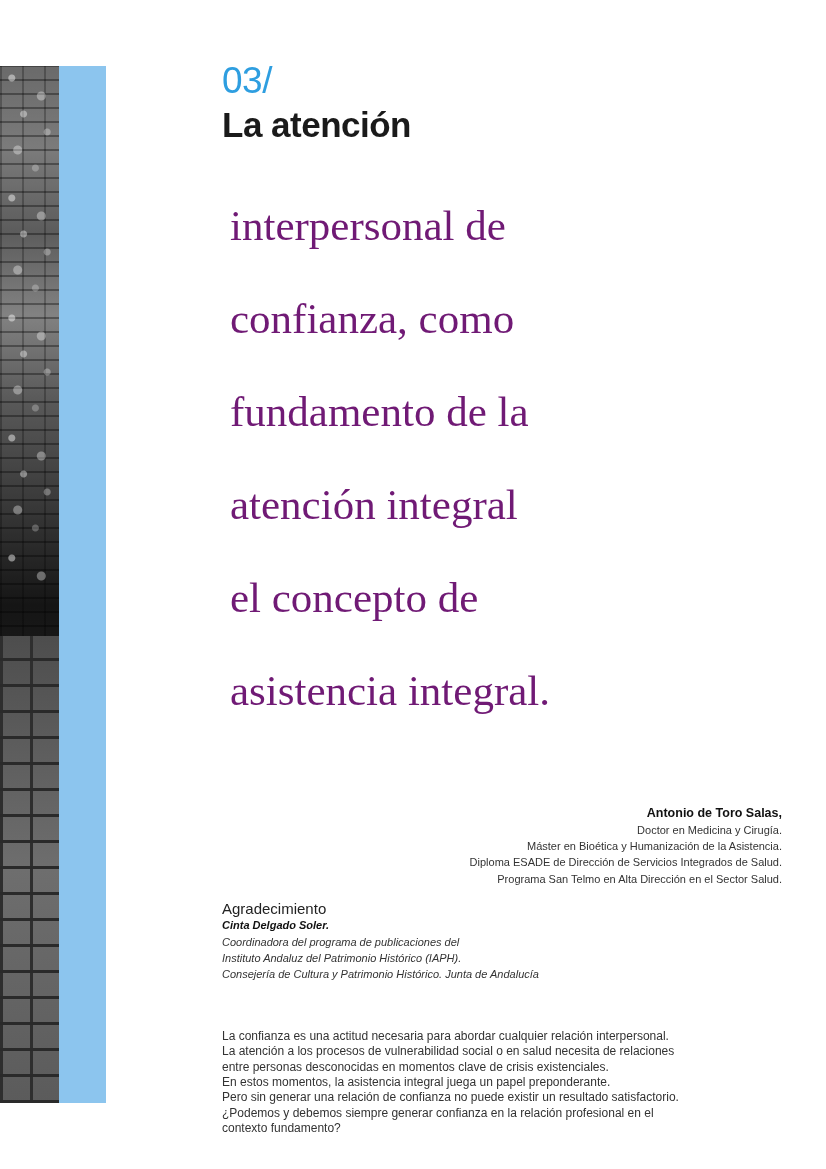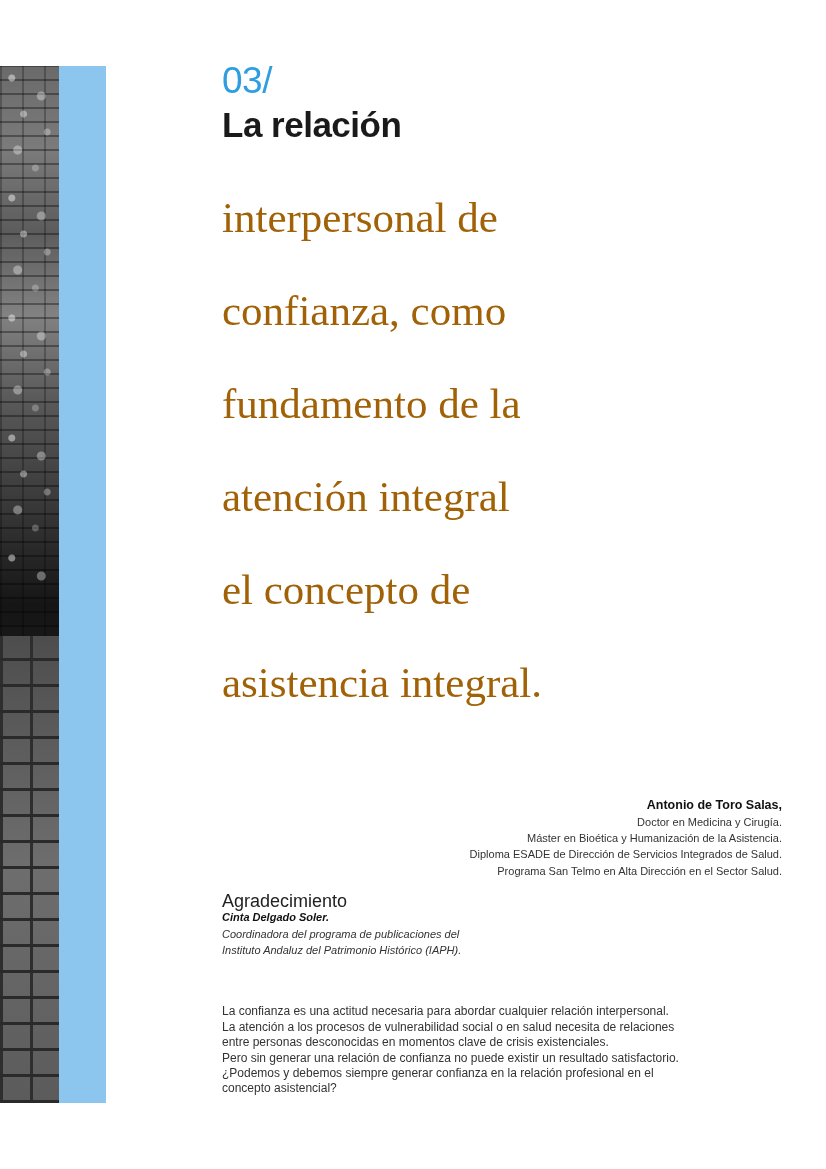--- a/index.html
+++ b/index.html
@@ -79,24 +79,24 @@
       font-family: "Liberation Sans", sans-serif;
       font-weight: bold;
       color: #1a1a1a;
       font-size: 35px;
       line-height: 46px;
       margin: 0;
       letter-spacing: -0.5px;
     }
     .title-serif {
       font-family: "Liberation Serif", "DejaVu Serif", serif;
-      color: #a16207;
+      color: #701a75;
       font-size: 43px;
       line-height: 46.5px;
-      margin: 0;
+      margin: 8px;
       white-space: pre-line;
     }
     .author-block {
       margin-top: 44px;
       font-family: "Liberation Sans", sans-serif;
       font-size: 11px;
       line-height: 16.4px;
       color: #333333;
       text-align: right;
     }
@@ -107,21 +107,21 @@
       line-height: 17px;
     }
     .ack-block {
       margin-top: 14px;
       font-family: "Liberation Sans", sans-serif;
       font-size: 11px;
       line-height: 16.4px;
       color: #333333;
     }
     .ack-heading {
-      font-size: 18px;
+      font-size: 15px;
       color: #222222;
       line-height: 16px;
     }
     .ack-name {
       font-weight: bold;
       font-style: italic;
       color: #111111;
     }
     .ack-line {
       font-style: italic;
@@ -139,21 +139,21 @@
 <body>
 
 <div class="photo-strip">
   <div class="foliage"></div>
   <div class="pavement"></div>
 </div>
 <div class="blue-bar"></div>
 
 <div class="content">
   <h1 class="chapter-number">03/</h1>
-  <h2 class="title-bold">La relación</h2>
+  <h2 class="title-bold">La atención</h2>
   <div class="title-serif">
     <span class="line">interpersonal de</span>
     <span class="line">confianza, como</span>
     <span class="line">fundamento de la</span>
     <span class="line">atención integral</span>
     <span class="line">el concepto de</span>
     <span class="line">asistencia integral.</span>
   </div>
 
   <div class="author-block">
@@ -162,24 +162,26 @@
     <span class="line">Máster en Bioética y Humanización de la Asistencia.</span>
     <span class="line">Diploma ESADE de Dirección de Servicios Integrados de Salud.</span>
     <span class="line">Programa San Telmo en Alta Dirección en el Sector Salud.</span>
   </div>
 
   <div class="ack-block">
     <span class="line ack-heading">Agradecimiento</span>
     <span class="line ack-name">Cinta Delgado Soler.</span>
     <span class="line ack-line">Coordinadora del programa de publicaciones del</span>
     <span class="line ack-line">Instituto Andaluz del Patrimonio Histórico (IAPH).</span>
+    <span class="line ack-line">Consejería de Cultura y Patrimonio Histórico. Junta de Andalucía</span>
   </div>
 
   <div class="abstract-es">
     <span class="line">La confianza es una actitud necesaria para abordar cualquier relación interpersonal.</span>
     <span class="line">La atención a los procesos de vulnerabilidad social o en salud necesita de relaciones</span>
     <span class="line">entre personas desconocidas en momentos clave de crisis existenciales.</span>
+    <span class="line">En estos momentos, la asistencia integral juega un papel preponderante.</span>
     <span class="line">Pero sin generar una relación de confianza no puede existir un resultado satisfactorio.</span>
     <span class="line">¿Podemos y debemos siempre generar confianza en la relación profesional en el</span>
-    <span class="line">concepto asistencial?</span>
+    <span class="line">contexto fundamento?</span>
   </div>
 
 </div>
 
 </body></html>

